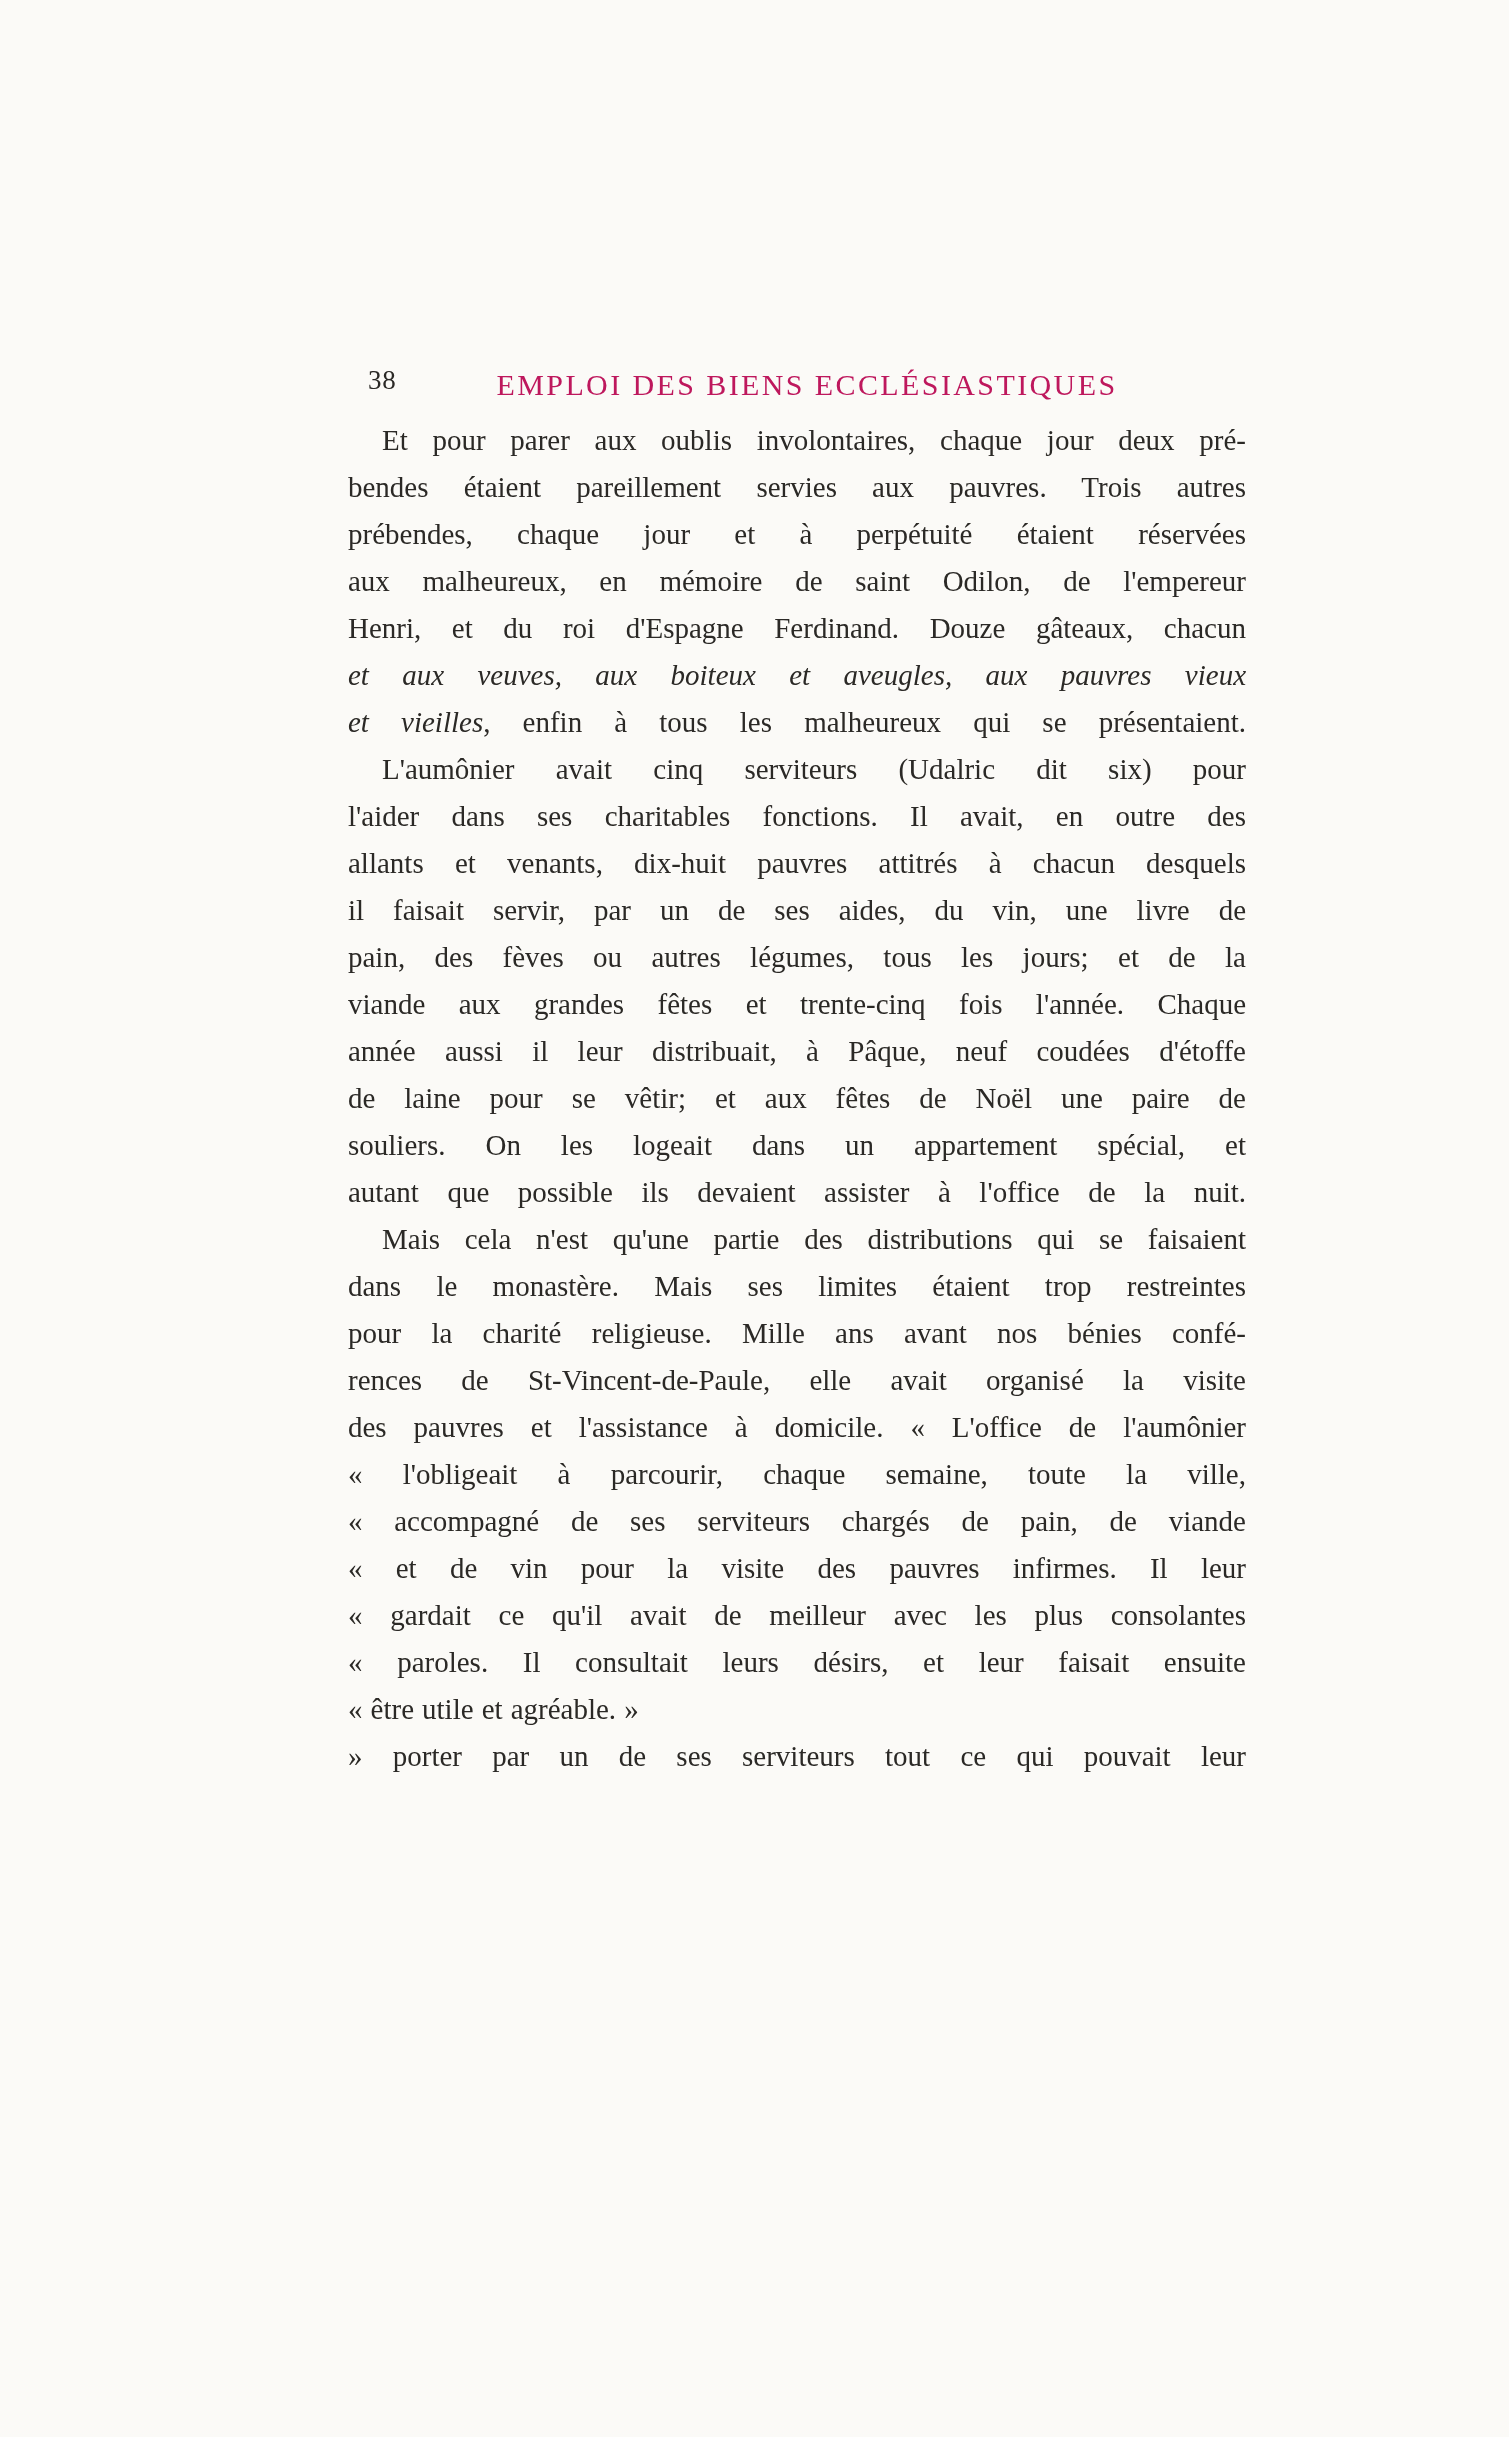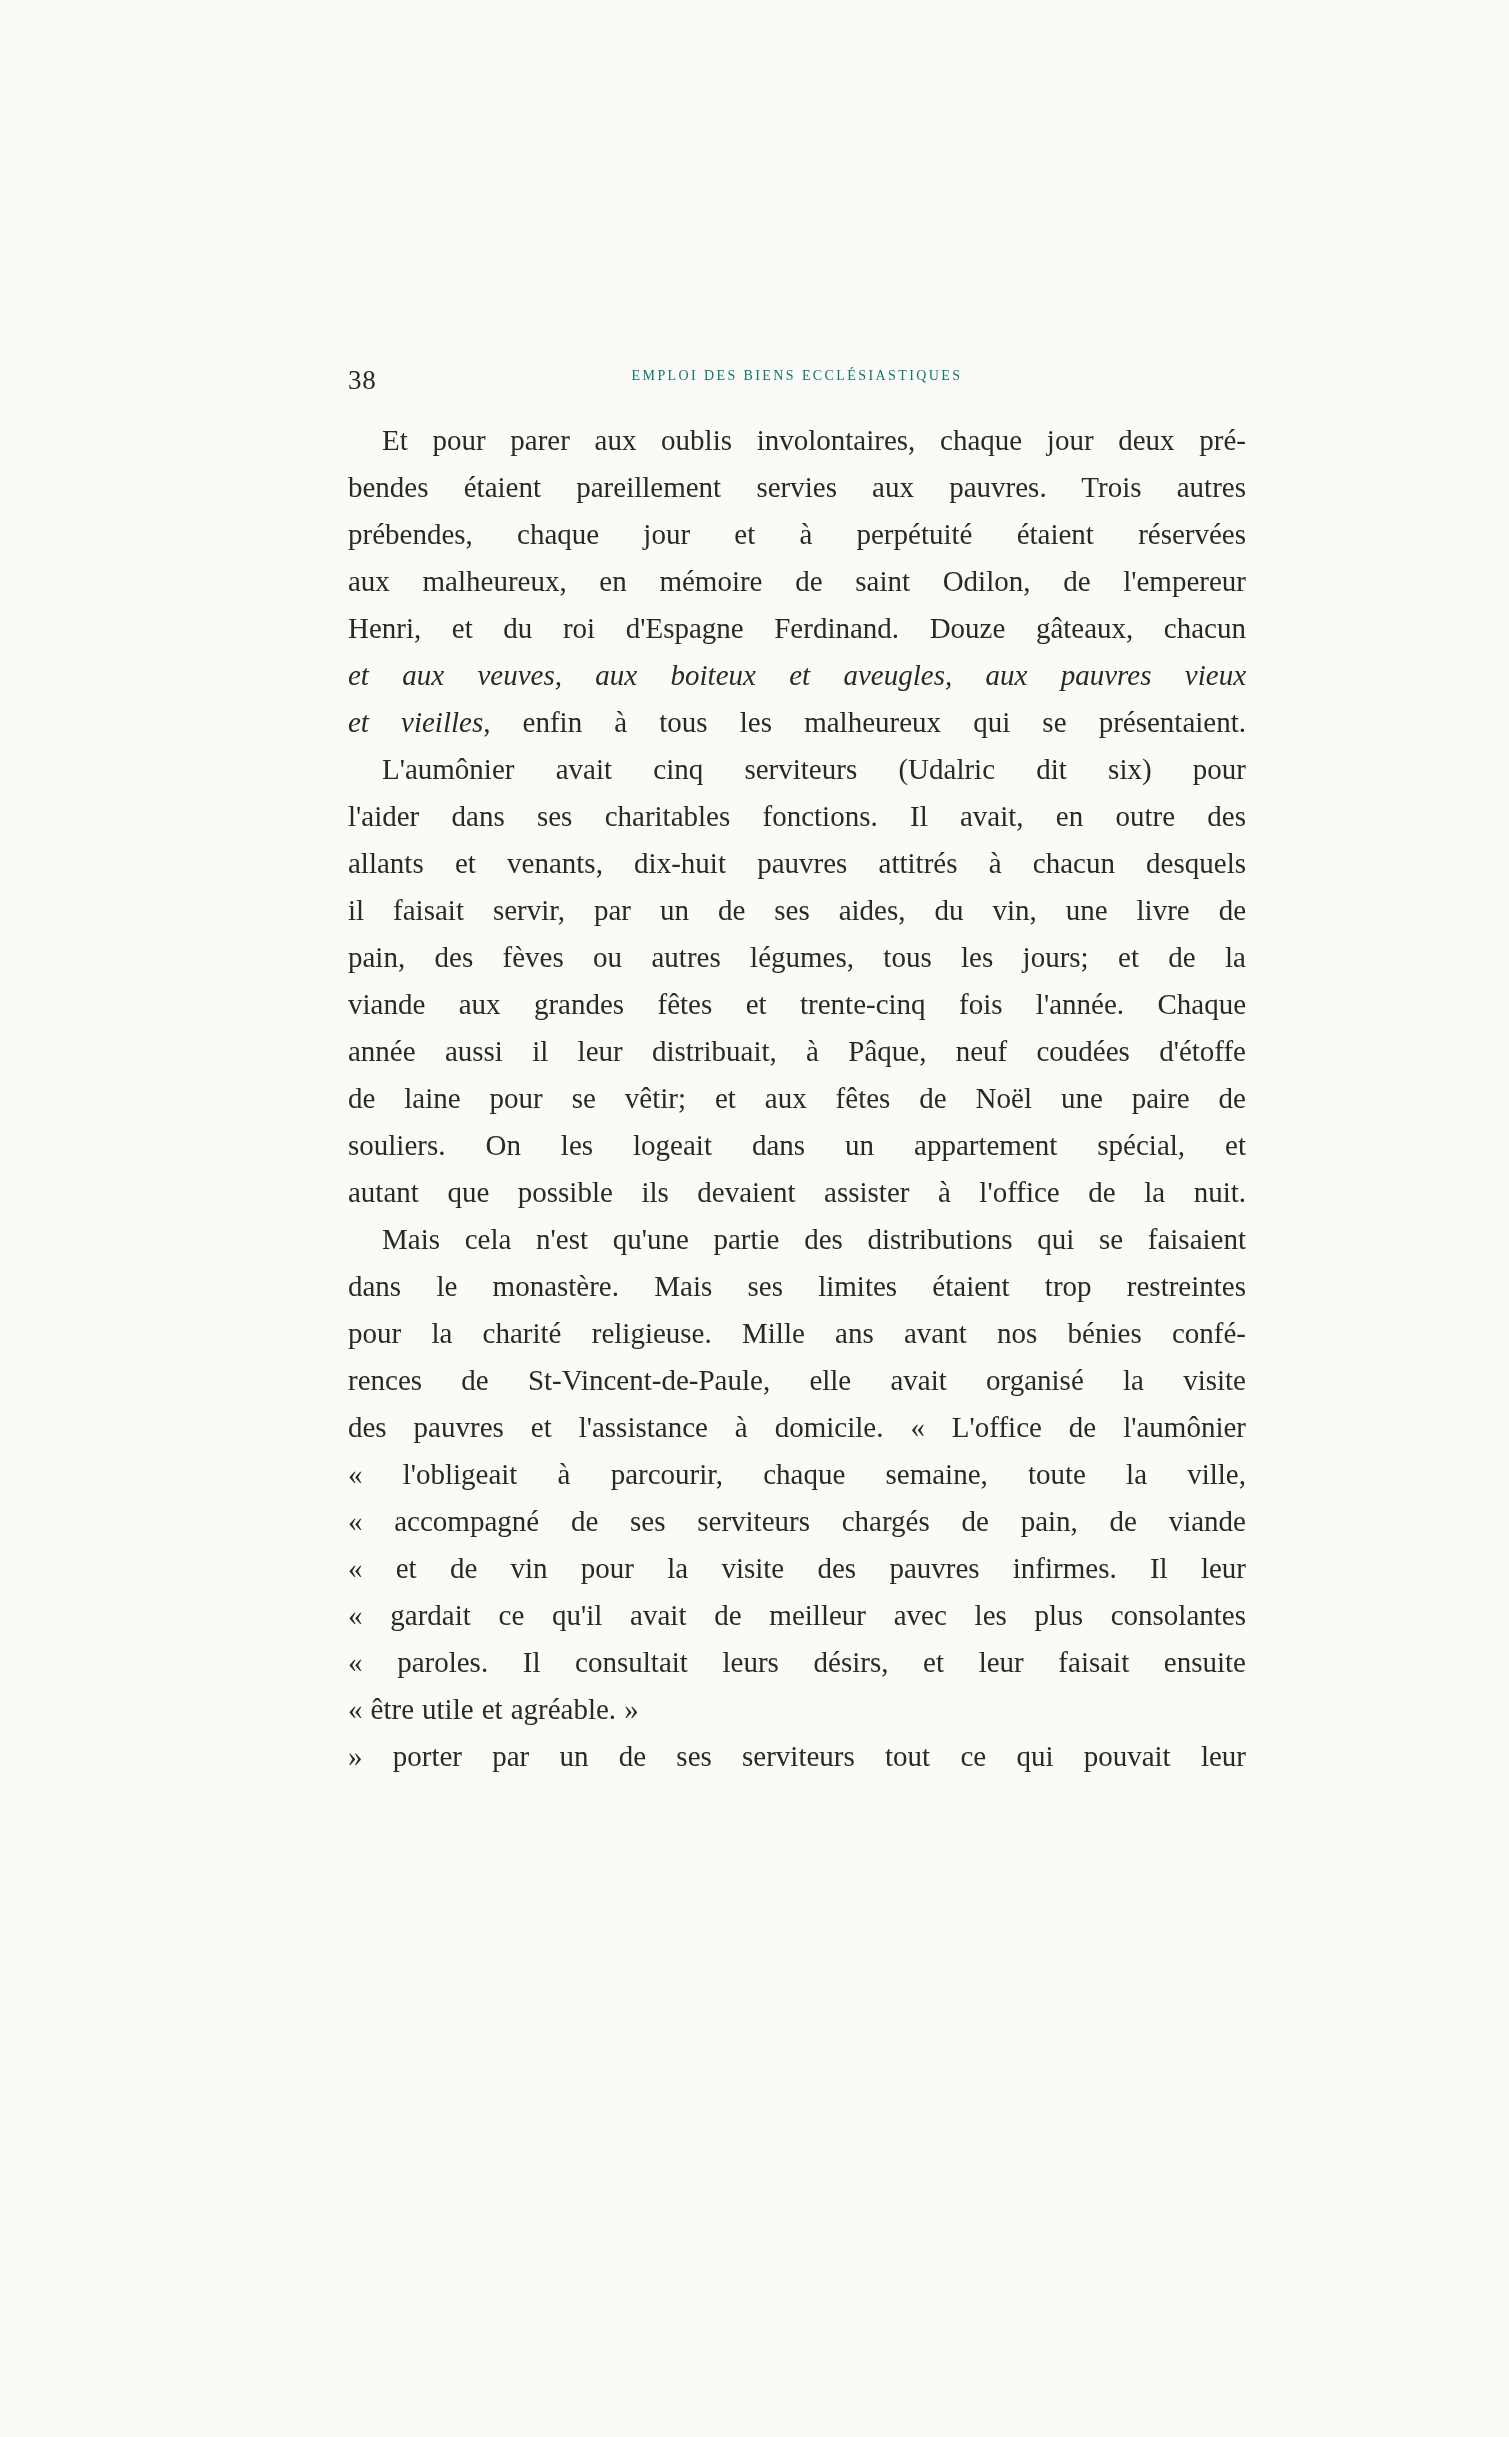--- a/index.html
+++ b/index.html
@@ -22,34 +22,35 @@
   .content {
     position: absolute;
     left: 348px;
     top: 363px;
     width: 898px;
   }
   .header-row {
     position: relative;
     height: 36px;
     margin-bottom: 18px;
+    margin-left: 20px;
   }
   .pagenum {
     position: absolute;
     left: 0;
     top: 1.6px;
     font-size: 27px;
     letter-spacing: 0.8px;
   }
   .running {
     text-align: center;
-    font-size: 14px;
+    font-size: 30px;
     letter-spacing: 2.4px;
     padding-top: 4.9px;
-    color: #0f766e;
+    color: #be185d;
   }
   .text-block {
     width: 898px;
   }
   .line {
     font-size: 29px;
     line-height: 47px;
     text-align: justify;
     text-align-last: justify;
     word-spacing: 0.8px;

